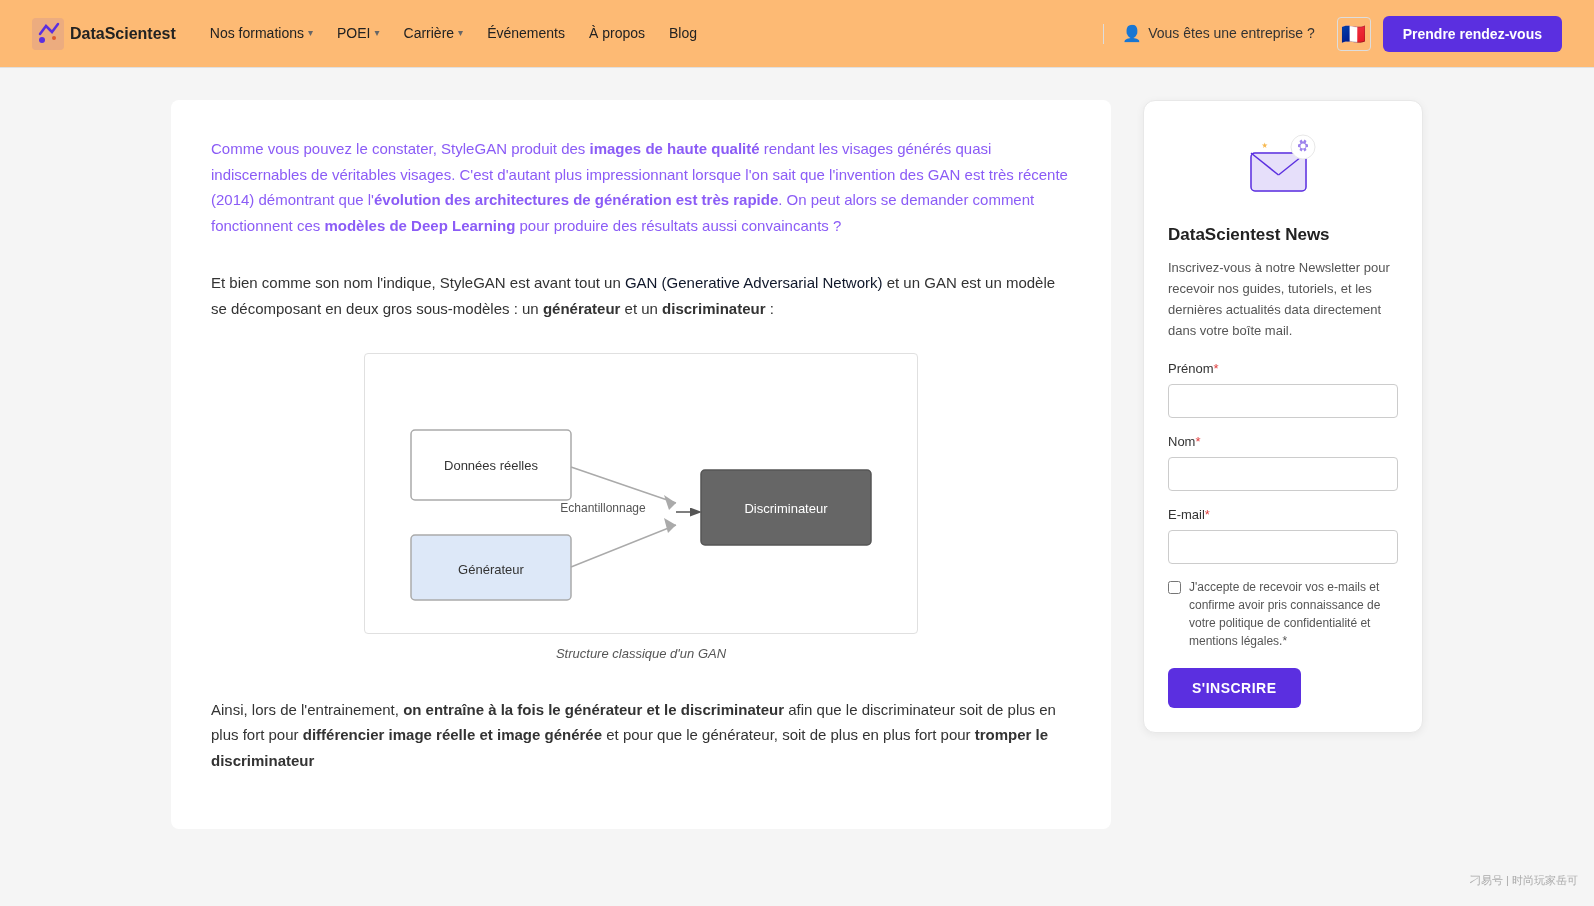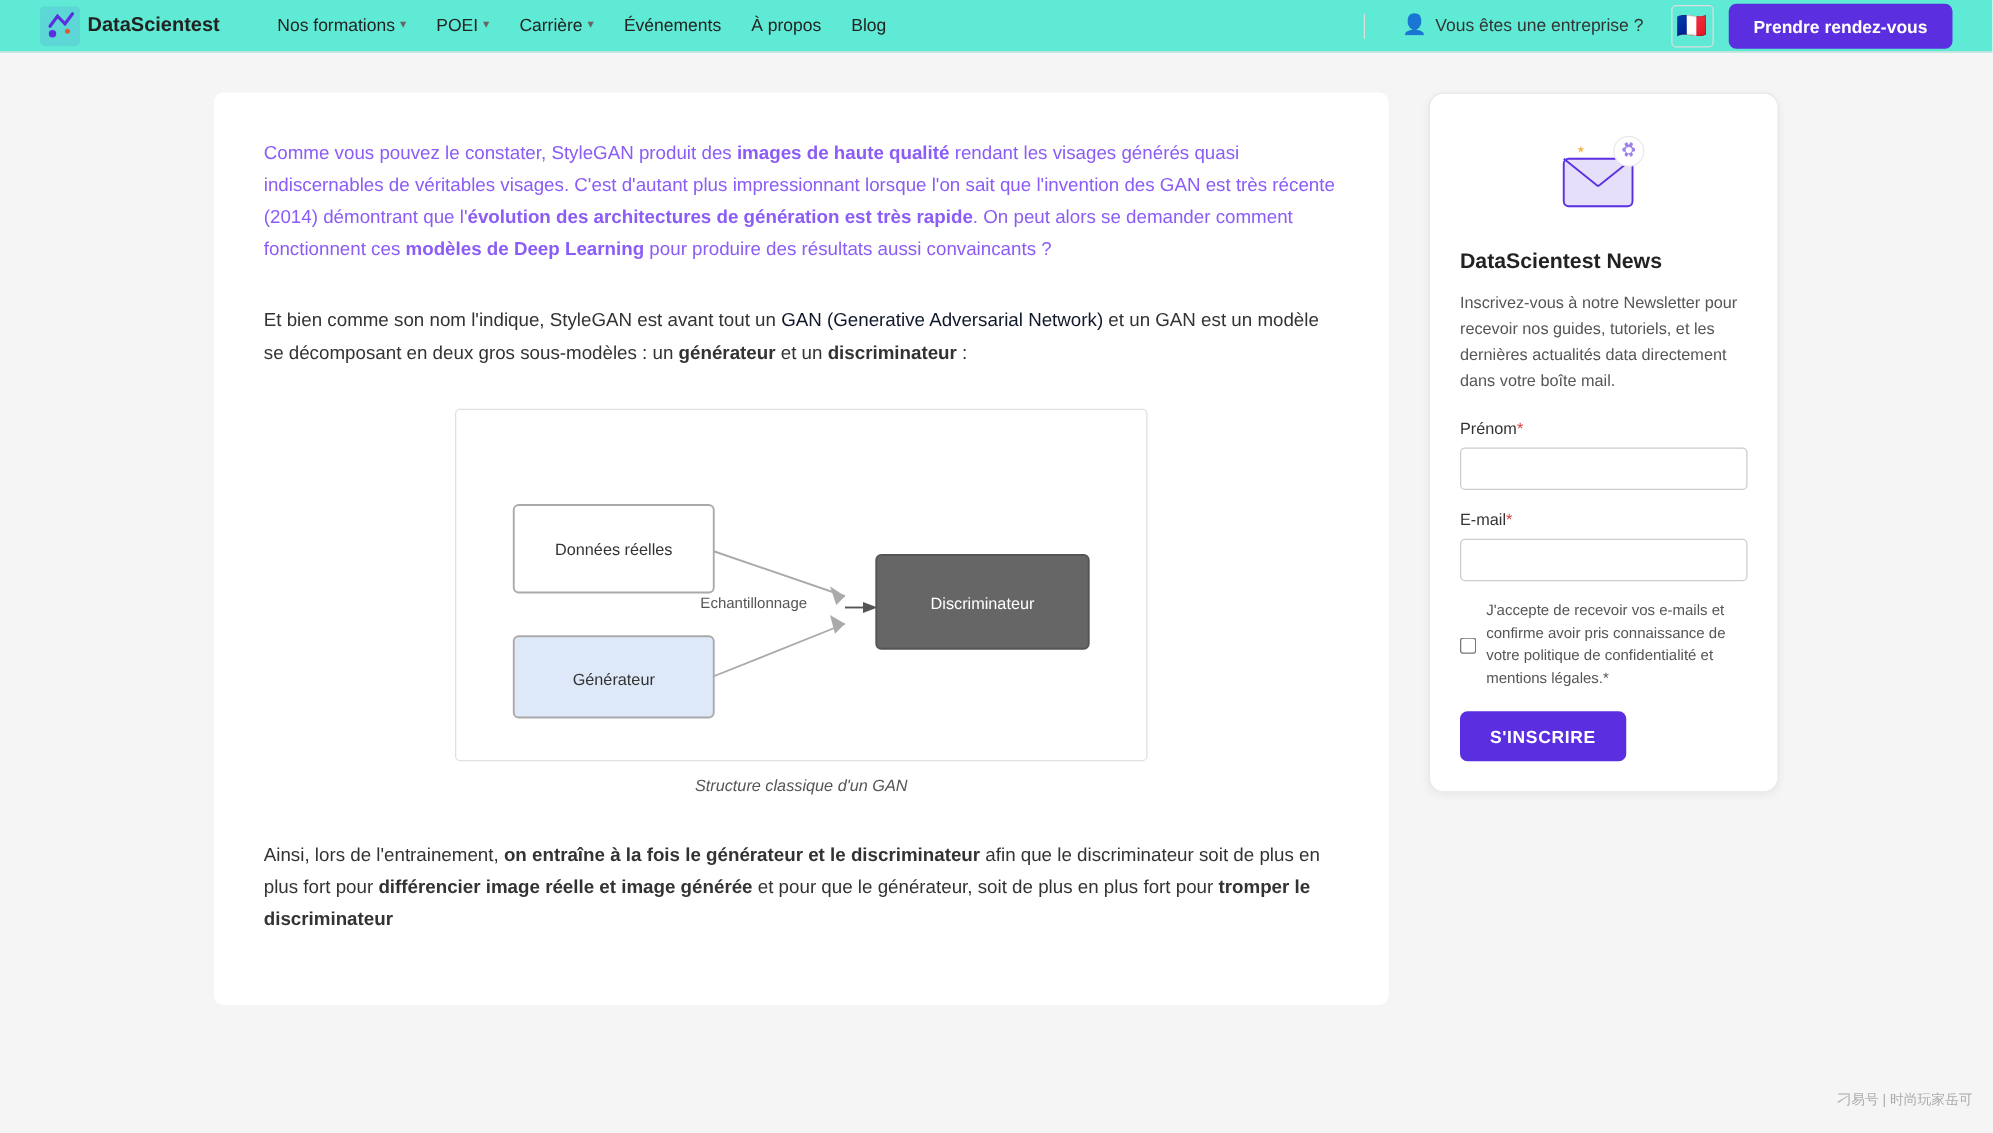--- a/index.html
+++ b/index.html
@@ -1,29 +1,29 @@
 <!DOCTYPE html>
 <html><head>
   <meta charset="utf-8">
   <style>
     * { box-sizing: border-box; margin: 0; padding: 0; }
     body { font-family: -apple-system, BlinkMacSystemFont, 'Segoe UI', Arial, sans-serif; background: #f5f5f5; color: #222; font-size: 15px; line-height: 1.6; }
 
     
     .navbar {
-      background: #5eead4;
+      background: #fdba74;
       border-bottom: 1px solid #e0e0e0;
       display: flex;
       align-items: center;
       padding: 0 32px;
-      height: 42px;
+      height: 68px;
       position: sticky;
       top: 0;
       z-index: 100;
-      gap: 12px;
+      gap: 0;
     }
     .navbar-logo {
       display: flex;
       align-items: center;
       gap: 6px;
       font-weight: 700;
       font-size: 16px;
       color: #222;
       text-decoration: none;
       margin-right: 24px;
@@ -219,21 +219,21 @@
       border: 1px solid #ccc;
       border-radius: 4px;
       padding: 8px 10px;
       font-size: 14px;
       outline: none;
       background: #fff;
     }
     .checkbox-group {
       display: flex;
       gap: 8px;
-      align-items: center;
+      align-items: flex-start;
       margin-bottom: 18px;
     }
     .checkbox-group input[type="checkbox"] {
       margin-top: 3px;
       flex-shrink: 0;
     }
     .checkbox-label {
       font-size: 12px;
       color: #555;
       line-height: 1.5;
@@ -392,20 +392,26 @@
       <div class="sidebar-card-desc">Inscrivez-vous à notre Newsletter pour recevoir nos guides, tutoriels, et les dernières actualités data directement dans votre boîte mail.</div>
 
       <form>
         <div class="form-group">
           <label class="form-label">
             <span>Prénom</span><span class="required">*</span>
           </label>
           <input class="form-input" type="text" value="" style="">
         </div>
 
+        <div class="form-group">
+          <label class="form-label">
+            <span>Nom</span><span class="required">*</span>
+          </label>
+          <input class="form-input" type="text" value="" style="">
+        </div>
 
         <div class="form-group">
           <label class="form-label">
             <span>E-mail</span><span class="required">*</span>
           </label>
           <input class="form-input" type="email" value="" style="">
         </div>
 
         <div class="checkbox-group">
           <input type="checkbox" id="consent-checkbox" style="">

